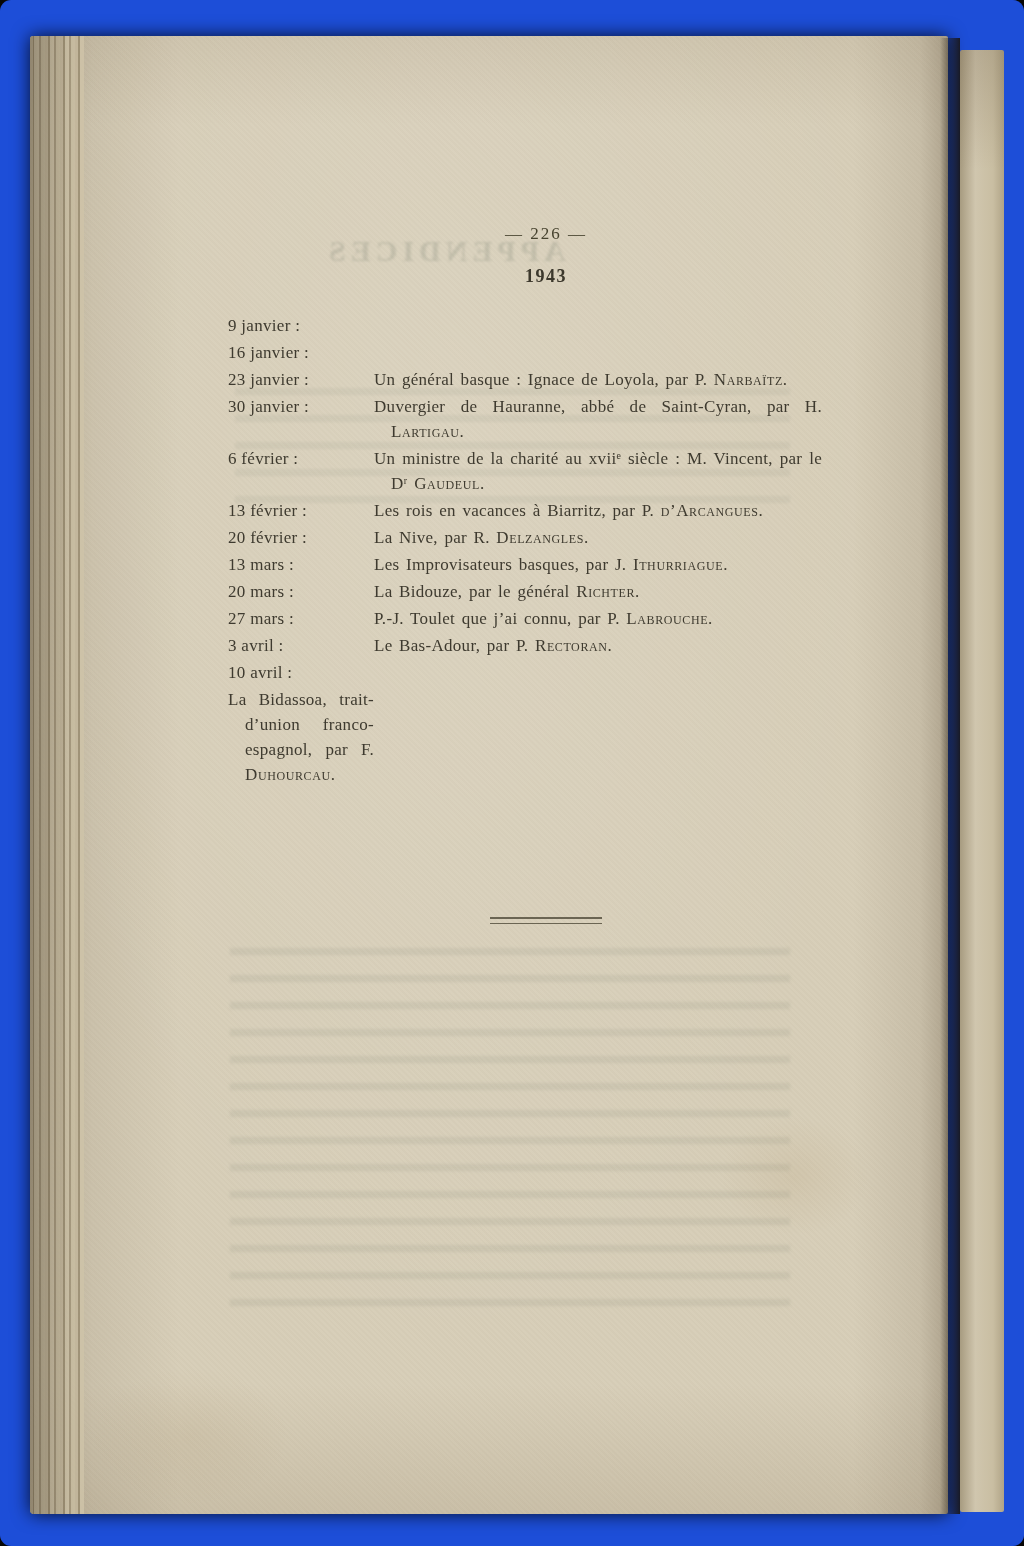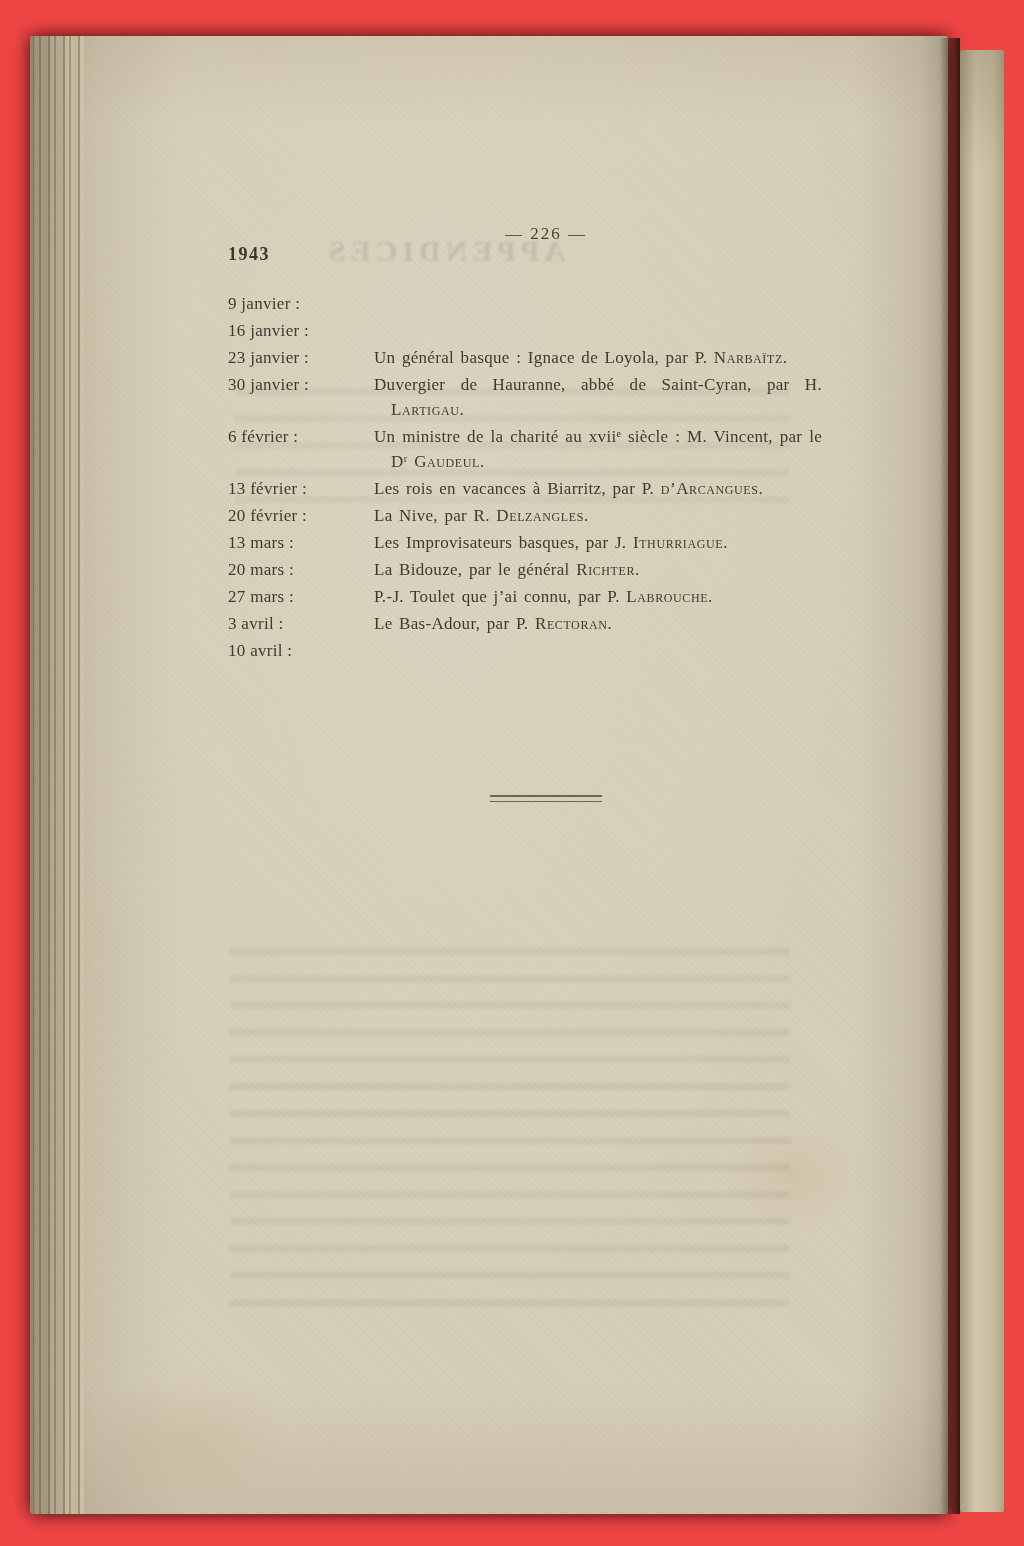--- a/index.html
+++ b/index.html
@@ -1,21 +1,22 @@
 <!DOCTYPE html>
 <html><head>
 <meta charset="utf-8">
 <style>
   html,body{margin:0;padding:0;background:#070706;}
   .scan{
     position:relative;
     width:1024px;height:1546px;
-    background:#ef4444;
+    background:#1d4ed8;
     overflow:hidden;
     font-family:"Liberation Serif","DejaVu Serif",serif;
+    border-radius:11px;
   }
   
   .page{
     position:absolute;
     left:30px;top:36px;
     width:918px;height:1478px;
     border-radius:3px 2px 2px 4px;
     background:
       radial-gradient(ellipse at 46% 28%, rgba(255,255,255,0.10), transparent 62%),
       linear-gradient(90deg, rgba(92,76,52,0.30) 0px, rgba(92,76,52,0.10) 62px, rgba(92,76,52,0) 150px),
@@ -86,21 +87,22 @@
     position:absolute;
     left:198px;top:188px;width:636px;
     color:#3e3a2f;
   }
   .pageno{
     text-align:center;
     font-size:17px;letter-spacing:2px;
     color:#47432f;
   }
   .year{
-    text-align:left;
+    text-align:center;
+    margin-top:22px;
     font-size:18px;font-weight:bold;letter-spacing:1.5px;
     color:#3c382c;
   }
   .entries{margin-top:26px;}
   .entry{
     display:grid;
     grid-template-columns:146px 448px;
     margin-bottom:2px;
     font-size:17px;line-height:25px;
     letter-spacing:.3px;
@@ -191,20 +193,21 @@
         <div class="entry">
           <div class="date">3 avril :</div>
           <div class="txt"><span>Le Bas-Adour, par P. </span><span class="sc">Rectoran.</span></div>
         </div>
 
         <div class="entry">
           <div class="date">10 avril :</div>
         </div>
 
         <div class="entry">
+          <div class="txt"><span>La Bidassoa, trait-d’union franco-espagnol, par F. </span><span class="sc">Duhourcau.</span></div>
         </div>
 
       </div>
 
       <div class="divider"></div>
     </div>
   </div>
 
   <div class="gutter-shadow"></div>
   <div class="next-page"></div>

